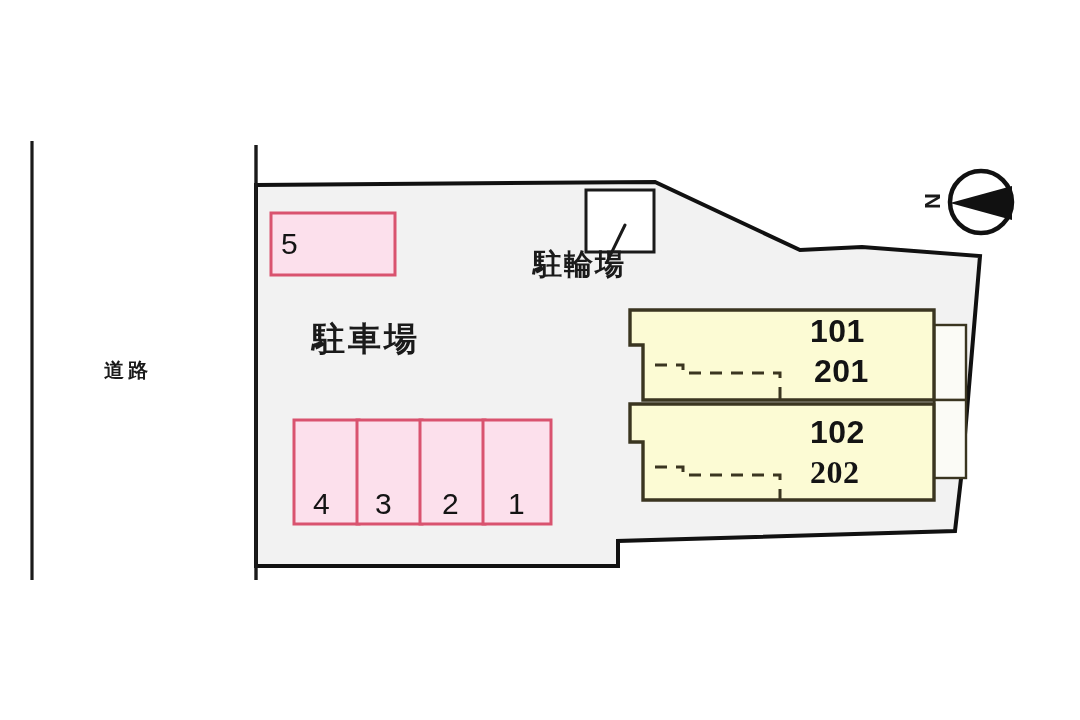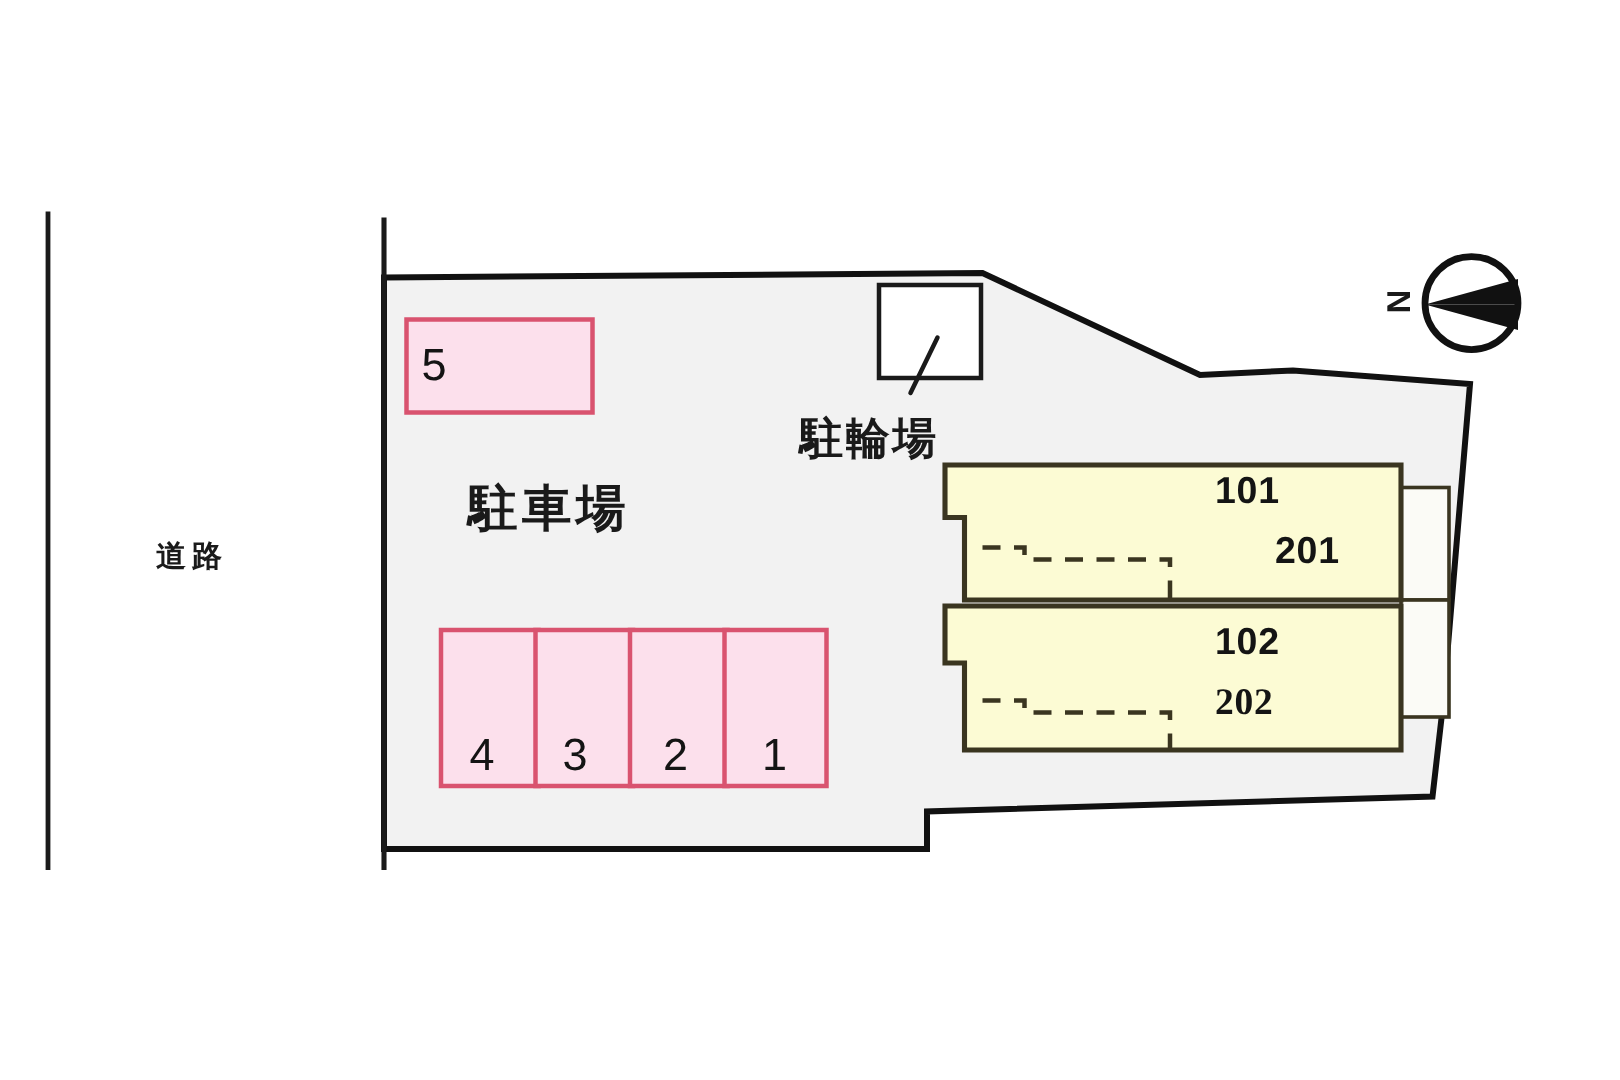--- a/index.html
+++ b/index.html
@@ -39,21 +39,21 @@
   }
   .num {
     font-family: "Liberation Sans", sans-serif;
     font-weight: 400;
   }
   .stall-num {
     font-size: 30px;
     color: #141414;
   }
   .unit-num {
-    font-size: 25px;
+    font-size: 32px;
     font-weight: 700;
     color: #141414;
     letter-spacing: 0.5px;
   }
   #label-road {
     left: 104px;
     top: 360px;
     font-size: 20px;
     letter-spacing: 4px;
   }
@@ -61,38 +61,37 @@
     left: 312px;
     top: 322px;
     font-size: 33px;
     letter-spacing: 3px;
   }
   #label-bike {
     left: 533px;
     top: 250px;
     font-size: 29px;
     letter-spacing: 2px;
-    margin-top: 28px;
   }
   #label-north {
     left: 925px;
     top: 190px;
     font-size: 22px;
     font-weight: 700;
     font-family: "Liberation Sans", sans-serif;
     transform: rotate(-90deg);
     transform-origin: 50% 50%;
   }
   #stall5-num { left: 281px; top: 229px; }
   #stall4-num { left: 313px; top: 489px; }
   #stall3-num { left: 375px; top: 489px; }
   #stall2-num { left: 442px; top: 489px; }
   #stall1-num { left: 508px; top: 489px; }
   #unitA-1 { left: 810px; top: 315px; }
-  #unitA-2 { left: 850px; top: 355px; }
+  #unitA-2 { left: 814px; top: 355px; }
   #unitB-1 { left: 810px; top: 416px; }
   #unitB-2 { left: 810px; top: 456px; font-family: Liberation Serif, serif; }
 </style>
 </head>
 <body>
 
 <div id="plan-root">
 
   <svg id="plan-svg" viewBox="0 0 1080 720">
 

